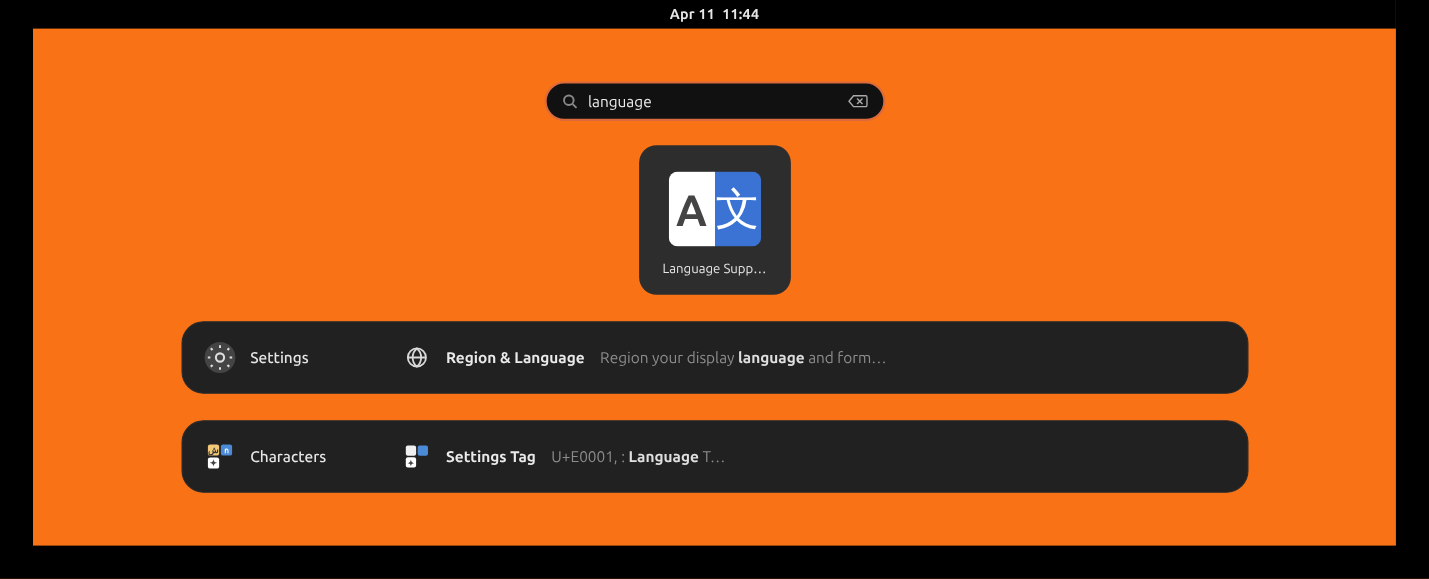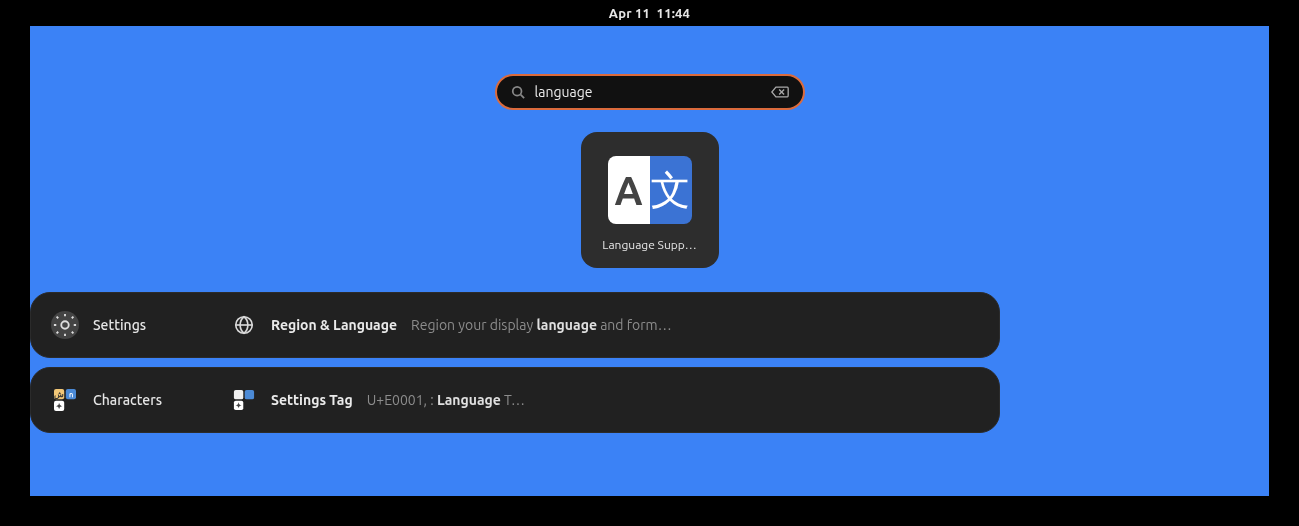--- a/index.html
+++ b/index.html
@@ -1,36 +1,36 @@
 <!DOCTYPE html>
 <html><head>
   <meta charset="utf-8">
   <style>
     * { margin: 0; padding: 0; box-sizing: border-box; }
     html, body { width: 1299px; height: 526px; background: #000; font-family: "Ubuntu", "Cantarell", sans-serif; color: #e5e5e5; overflow: hidden; }
     .viewport { position: relative; width: 100%; height: 100%; }
-    .desktop { position: absolute; left: 30px; top: 0; right: 30px; bottom: 30px; background: #3b82f6; }
+    .desktop { position: absolute; left: 30px; top: 0; right: 30px; bottom: 30px; background: #f97316; }
     .topbar { width: 100%; height: 26px; background: #000; display: flex; align-items: center; justify-content: center; font-size: 13px; font-weight: 600; color: #e6e6e6; letter-spacing: 0.2px; }
     .topbar-clock { white-space: pre; }
 
     .search-wrap { width: 100%; display: flex; justify-content: center; margin-top: 48px; }
     .search-pill { width: 310px; height: 36px; background: #111; border: 2px solid #db6b3d; border-radius: 20px; display: flex; align-items: center; padding: 0 14px; gap: 10px; }
     .search-pill .s-icon { flex: 0 0 auto; display:flex; align-items:center; }
     .search-pill input { flex: 1; background: transparent; border: none; outline: none; color: #eee; font-size: 14px; font-family: inherit; caret-color: #eee; }
     .search-pill .clear-icon { flex: 0 0 auto; display:flex; align-items:center; cursor:pointer; }
 
     .apps-row { display:flex; justify-content:center; margin-top: 22px; }
     .app-tile { width: 138px; height: 136px; background: #2d2d2d; border-radius: 16px; display:flex; flex-direction:column; align-items:center; padding-top: 24px; cursor:pointer; }
     .app-icon { width: 84px; height: 68px; border-radius: 8px; overflow:hidden; display:flex; }
     .app-icon .half { flex:1; display:flex; align-items:center; justify-content:center; }
     .app-icon .left { background:#fff; color:#444; font-size:40px; font-weight:600; }
     .app-icon .right { background:#3b73d4; color:#fff; font-size:40px; font-weight:500; }
     .app-label { margin-top: 14px; font-size: 12px; color:#e6e6e6; max-width: 118px; white-space:nowrap; overflow:hidden; text-overflow:ellipsis; }
 
-    .results { display:flex; flex-direction:column; margin-top: 24px; gap: 9px; }
+    .results { display:flex; flex-direction:column; align-items:center; margin-top: 24px; gap: 24px; }
     .result-block { width: 970px; background:#212121; border:1px solid #2b2b2b; border-radius: 20px; padding: 18px 20px; display:flex; align-items:center; gap: 20px; }
     .provider { display:flex; align-items:center; gap: 14px; width: 160px; flex: 0 0 160px; }
     .provider .p-label { font-size: 14px; color:#e6e6e6; font-weight:500; }
     .provider .p-icon { width: 28px; height:28px; display:flex; align-items:center; justify-content:center; }
 
     .hits { display:flex; align-items:center; gap: 18px; }
     .hit { display:flex; align-items:center; gap: 14px; cursor:pointer; }
     .hit .h-icon { width: 26px; height: 26px; display:flex; align-items:center; justify-content:center; }
     .hit .h-title { font-size: 14px; color:#eaeaea; font-weight:600; }
     .hit .h-sub { font-size: 14px; color:#8d8d8d; font-weight:400; max-width: 500px; white-space:nowrap; overflow:hidden; text-overflow:ellipsis; }

